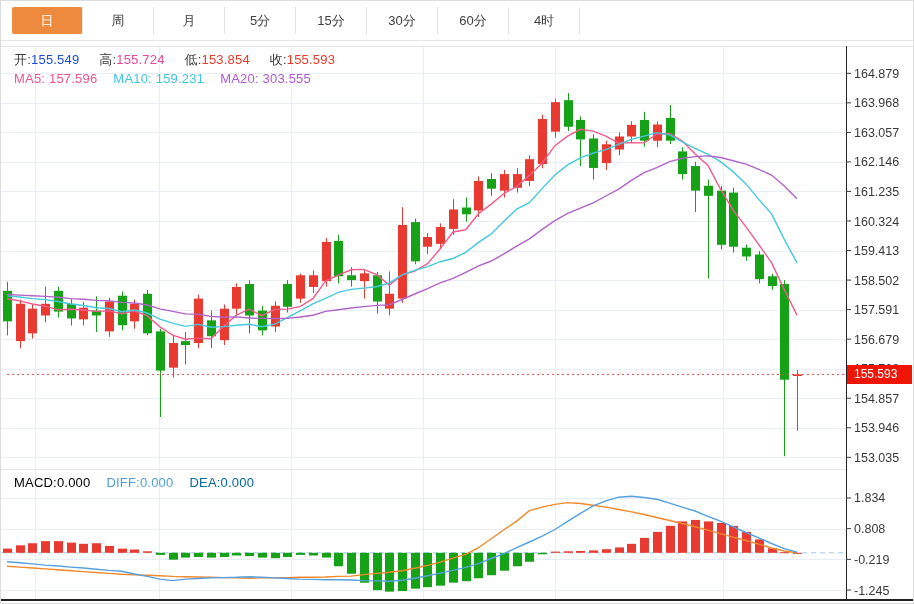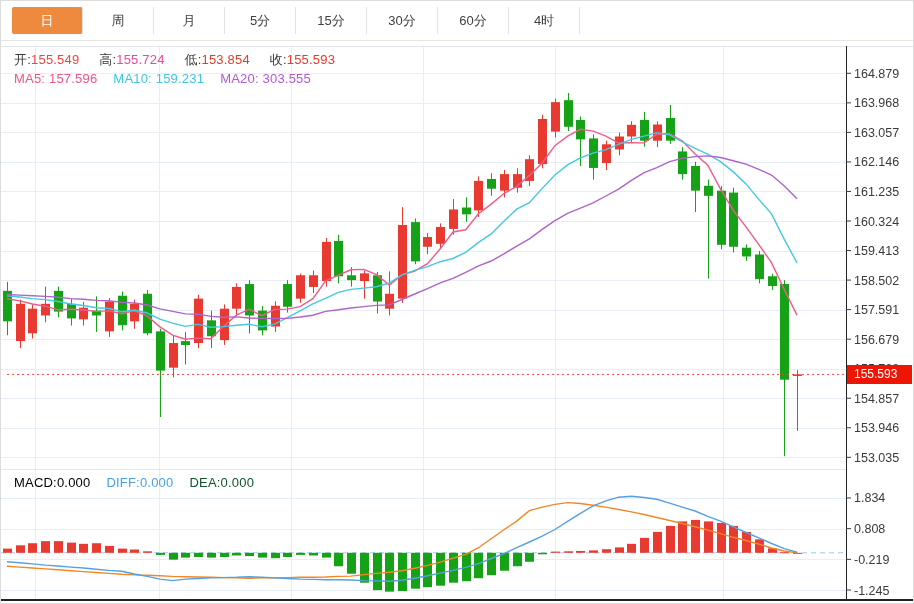--- a/index.html
+++ b/index.html
@@ -304,25 +304,25 @@
         <line x1="845" y1="527.64888" x2="850" y2="527.64888" stroke="#3a3a3a"></line>
         <text x="853" y="532.14888" font-size="12.5" fill="#3a3a3a">0.808</text>
         <line x1="845" y1="558.34591" x2="850" y2="558.34591" stroke="#3a3a3a"></line>
         <text x="853" y="562.84591" font-size="12.5" fill="#3a3a3a">-0.219</text>
         <line x1="845" y1="589.0130499999999" x2="850" y2="589.0130499999999" stroke="#3a3a3a"></line>
         <text x="853" y="593.5130499999999" font-size="12.5" fill="#3a3a3a">-1.245</text>
       </g>
     </svg>
 
   <div class="legend-row" id="ohlc-legend" style="left:13px;top:50px;">
-    <span class="seg"><span class="lbl">开:</span><span class="val" style="color: #ef4444;">155.549</span></span>
+    <span class="seg"><span class="lbl">开:</span><span class="val" style="color: #1d4ed8;">155.549</span></span>
     <span class="seg"><span class="lbl">高:</span><span class="val" style="color: #ec4899; margin-top: 24px;">155.724</span></span>
     <span class="seg"><span class="lbl">低:</span><span class="val" style="color: rgb(232, 58, 40); margin-top: 48px;">153.854</span></span>
     <span class="seg"><span class="lbl">收:</span><span class="val" style="color: rgb(232, 58, 40);">155.593</span></span>
   </div>
 
   <div class="legend-row" id="ma-legend" style="left:13px;top:70px;"><span class="seg" style="color: rgb(240, 84, 140);">MA5: 157.596</span><span class="seg" style="color: rgb(62, 198, 224); margin-top: 32px;">MA10: 159.231</span><span class="seg" style="color: rgb(176, 90, 210);">MA20: 303.555</span></div>
 
-  <div class="legend-row" id="macd-legend" style="left:13px;top:474px;"><span class="seg" style="color: #000000;">MACD:0.000</span><span class="seg" style="color: rgb(77, 159, 224);">DIFF:0.000</span><span class="seg" style="color: #14532d;">DEA:0.000</span></div>
+  <div class="legend-row" id="macd-legend" style="left:13px;top:474px;"><span class="seg" style="color: #000000;">MACD:0.000</span><span class="seg" style="color: rgb(77, 159, 224);">DIFF:0.000</span><span class="seg" style="color: #0369a1;">DEA:0.000</span></div>
 
   <div class="price-tag" id="price-tag" style="background: rgb(238, 21, 5);">155.593</div>
 
 </div>
 
 </body></html>

